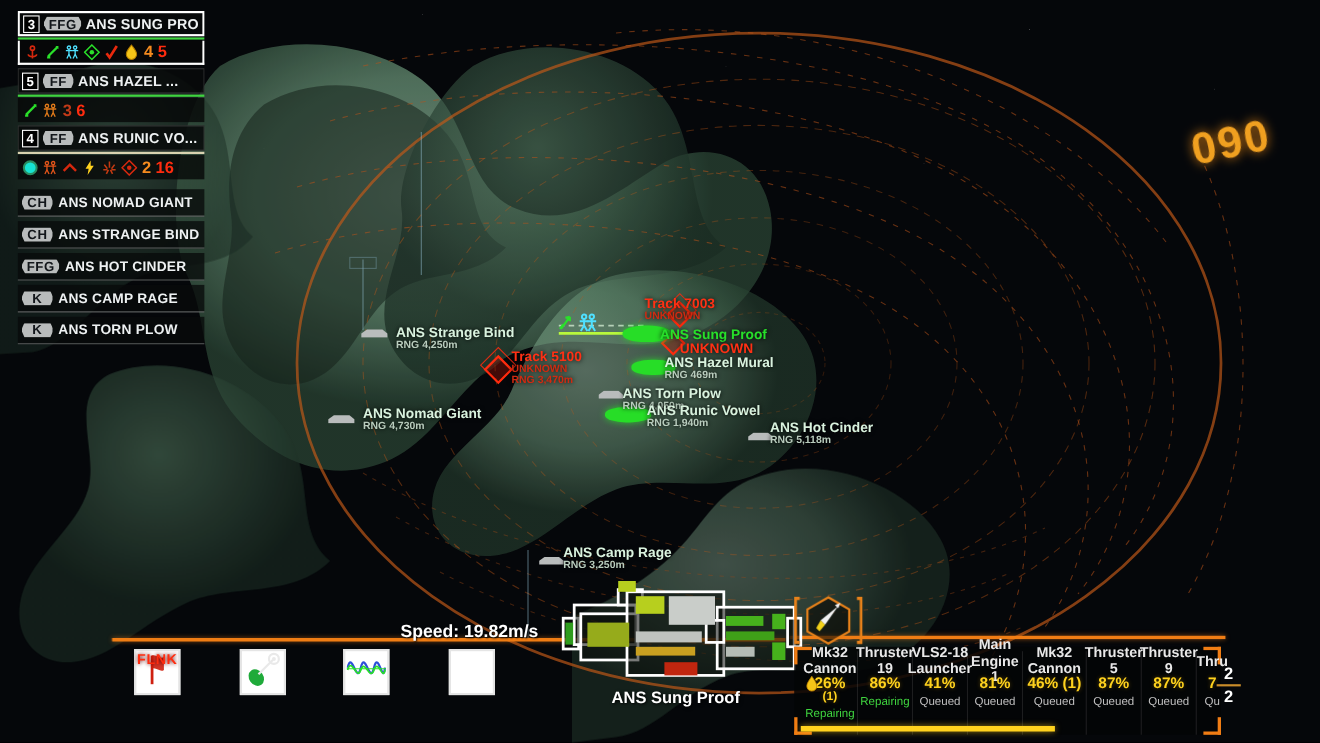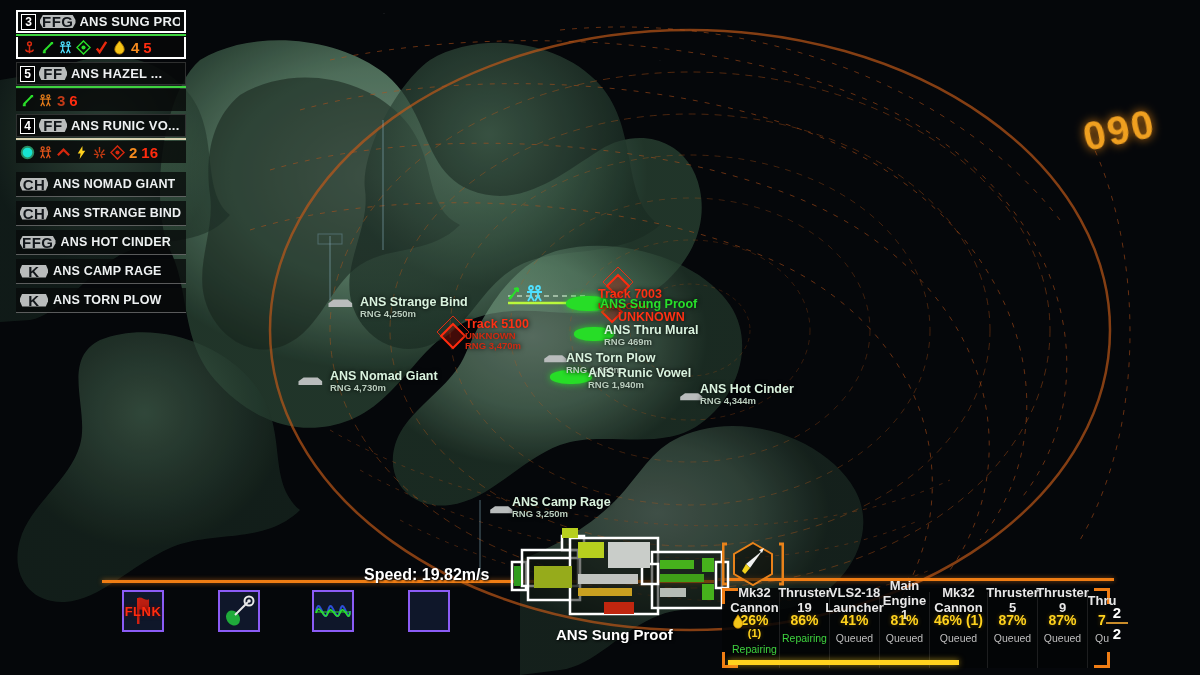--- a/index.html
+++ b/index.html
@@ -45,21 +45,21 @@
     padding:2px 4px 2px 3px; height:23px;
   }
   .unit-num {
     width:15px; height:16px; border:1.5px solid #fff; background:#000;
     color:#fff; font-size:12px; font-weight:bold; line-height:14px; text-align:center;
     flex:0 0 auto;
   }
   .hull-chip {
     position:relative; flex:0 0 auto; height:13px; display:flex; align-items:center;
     justify-content:center; padding:0 2px;
-    background:#b9bcbc; color:#12161a; font-size:15px; font-weight:bold;
+    background:#b9bcbc; color:#12161a; font-size:12px; font-weight:bold;
     letter-spacing:.5px;
     clip-path:polygon(8% 0,92% 0,100% 38%,100% 62%,92% 100%,8% 100%,0 62%,0 38%);
     min-width:34px;
   }
   .hull-chip.small { min-width:28px; }
   .unit-name {
     color:#eef1f2; font-size:12.5px; font-weight:bold; letter-spacing:.2px;
     white-space:nowrap; overflow:hidden; text-overflow:clip;
     font-variant:small-caps; text-transform:uppercase;
   }
@@ -96,23 +96,23 @@
      clip-path:polygon(14% 45%,30% 22%,74% 22%,88% 45%,88% 68%,14% 68%); }
 
   
   #speed { position:absolute; left:364px; top:566px; z-index:30;
     color:#fff; font-size:16px; font-weight:bold; text-shadow:1px 1px 2px #000;}
 
   .hline { position:absolute; height:3px; background:#f07d14; z-index:25;
            box-shadow:0 0 5px rgba(240,125,20,.6); }
 
   .ability-slot {
-    position:absolute; width:42px; height:42px; background:#0f172a;
-    border:2px solid #8b5cf6; z-index:28;
-    display:flex; align-items:center; justify-content:center;
+    position:absolute; width:42px; height:42px; background:#ffffff;
+    border:2px solid #e5e5e5; z-index:28;
+    display:flex; align-items:flex-start; justify-content:center;
   }
   .flnk { color:#ff2c0f; font-size:13px; font-weight:bold; letter-spacing:.5px;
      text-shadow:0 0 4px #600; }
 
   #ownship-name { position:absolute; left:556px; top:626px; z-index:30;
      color:#ffffff; font-size:15px; font-weight:bold; text-shadow:1px 1px 3px #000; }
 
   
   #weapon-hex { position:absolute; left:722px; top:538px; width:62px; height:52px; z-index:30;}
 
@@ -264,50 +264,50 @@
   <div class="heading-label">090</div>
 
   <div class="mlabel friend" style="left:360px;top:296px;">
     <span class="nm">ANS Strange Bind</span>
     <span class="rng">RNG 4,250m</span>
   </div>
   <div class="mlabel friend" style="left:330px;top:370px;">
     <span class="nm">ANS Nomad Giant</span>
     <span class="rng">RNG 4,730m</span>
   </div>
-  <div class="mlabel hostile" style="left:598px;top:270px;margin-top:18px;">
+  <div class="mlabel hostile" style="left:586px;top:270px;">
     <span class="nm">Track 7003</span>
     <span class="rng">UNKNOWN</span>
   </div>
   <div class="mlabel ownship" style="left:600px;top:298px;">
     <span class="nm">ANS Sung Proof</span>
   </div>
   <div class="mlabel hostile" style="left:465px;top:318px;">
     <span class="nm">Track 5100</span>
     <span class="rng">UNKNOWN</span>
     <span class="rng">RNG 3,470m</span>
   </div>
   <div class="mlabel hostile" style="left:618px;top:311px;">
     <span class="nm">UNKNOWN</span>
   </div>
   <div class="mlabel friend" style="left:604px;top:324px;">
-    <span class="nm">ANS Thru Mural</span>
+    <span class="nm">ANS Hazel Mural</span>
     <span class="rng">RNG 469m</span>
   </div>
   <div class="mlabel friend" style="left:566px;top:352px;">
     <span class="nm">ANS Torn Plow</span>
     <span class="rng">RNG 4,050m</span>
   </div>
   <div class="mlabel friend" style="left:588px;top:367px;">
     <span class="nm">ANS Runic Vowel</span>
     <span class="rng">RNG 1,940m</span>
   </div>
   <div class="mlabel friend" style="left:700px;top:383px;">
     <span class="nm">ANS Hot Cinder</span>
-    <span class="rng">RNG 4,344m</span>
+    <span class="rng">RNG 5,118m</span>
   </div>
   <div class="mlabel friend" style="left:512px;top:496px;">
     <span class="nm">ANS Camp Rage</span>
     <span class="rng">RNG 3,250m</span>
   </div>
 
   <svg style="position:absolute;left:500px;top:528px;z-index:26;" width="230" height="100">
     <g stroke="#ffffff" stroke-width="2.5" fill="rgba(10,12,10,.55)">
       <rect x="12" y="34" width="14" height="28"></rect>
       <rect x="22" y="22" width="56" height="36"></rect>

